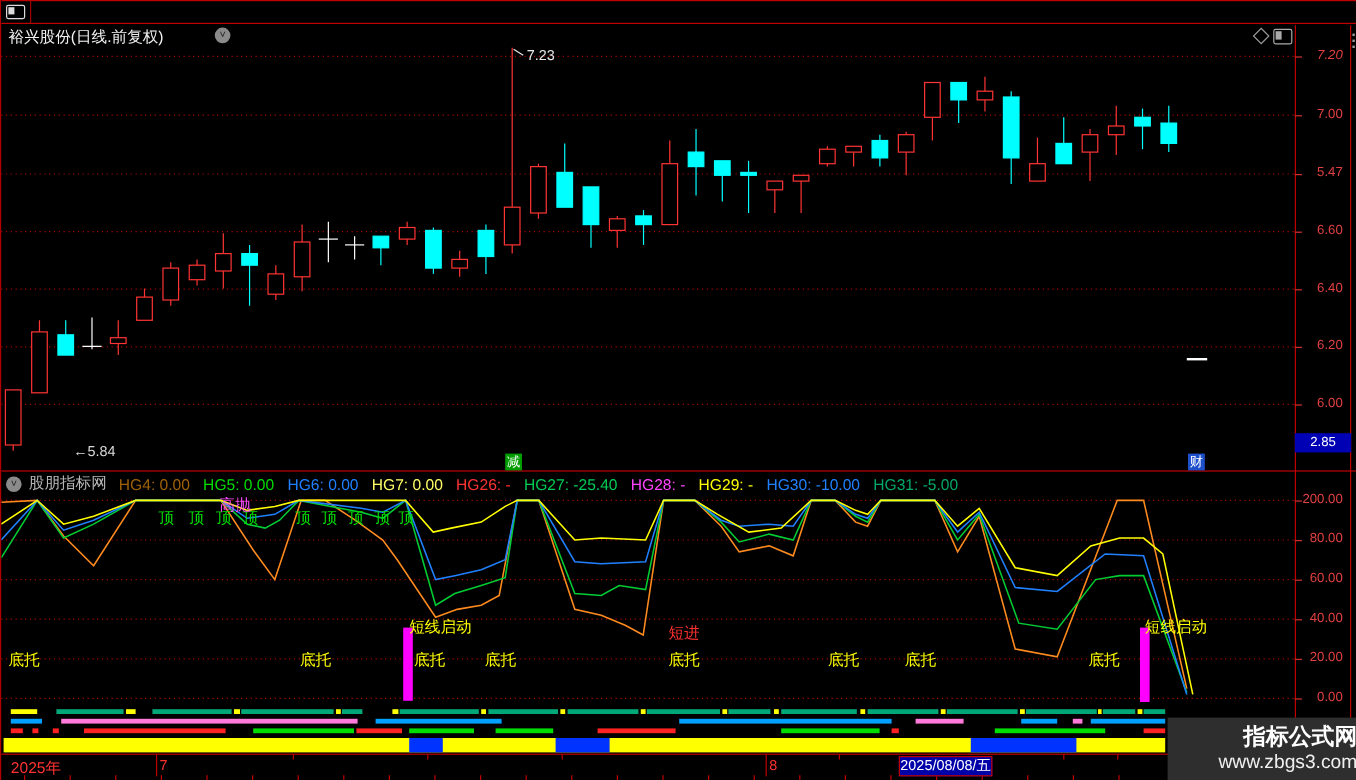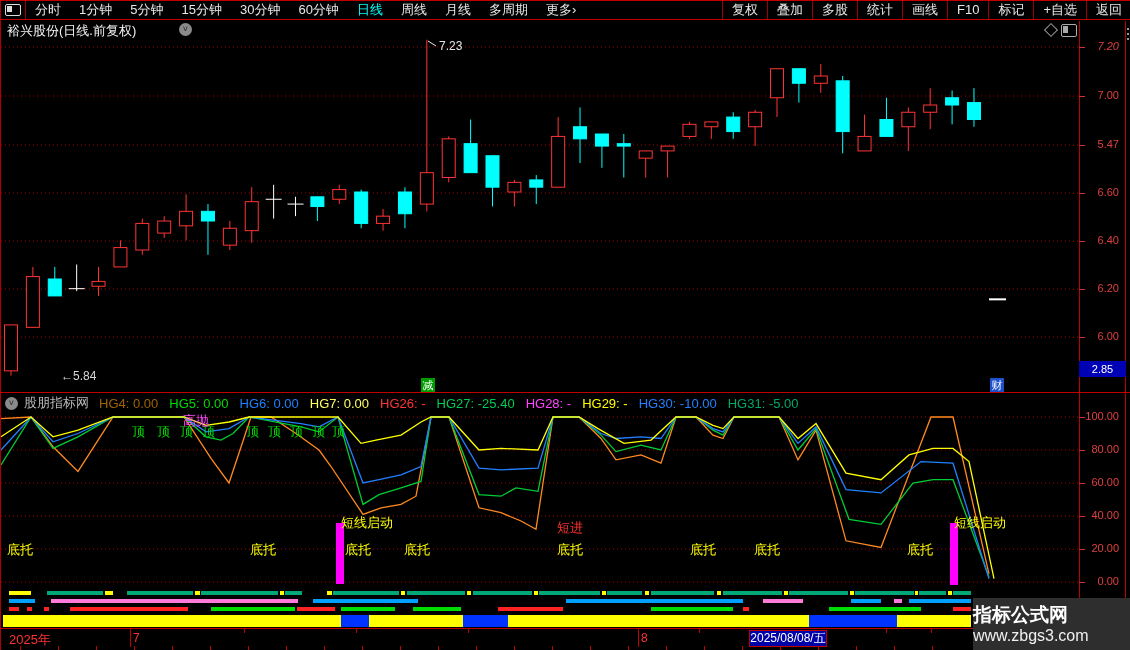--- a/index.html
+++ b/index.html
@@ -51,21 +51,21 @@
   
   #timeline{position:absolute;left:0;top:629px;width:1130px;height:21px;z-index:25;}
   #tl-year{position:absolute;left:8px;top:2px;color:#ff3232;font-size:13px;}
   .tl-month{position:absolute;top:2px;color:#ff3232;font-size:12px;}
   .tl-sep{position:absolute;top:0;width:1px;height:18px;background:#c00000;}
   #date-tag{position:absolute;top:1px;height:15px;background:#0000a8;border:1px solid #c00000;color:#fff;
             font-size:12px;line-height:15px;text-align:center;z-index:26;white-space:nowrap;}
   .tl-tick{position:absolute;width:1px;background:#c00000;}
   
   #watermark{position:absolute;left:972px;top:598px;width:158px;height:52px;background:#2e2e2e;z-index:50;
-             display:flex;flex-direction:column;align-items:flex-start;justify-content:center;}
+             display:flex;flex-direction:column;align-items:flex-end;justify-content:center;}
   #wm1{color:#fff;font-size:19px;font-weight:bold;line-height:23px;}
   #wm2{color:#f0f0f0;font-size:16px;line-height:20px;}
 </style>
 </head>
 <body>
 
 <div id="root">
 
   <svg id="chart-svg" width="1130" height="650">
       <g>
@@ -244,44 +244,20 @@
       </g>
       <g>
         <rect x="335" y="523" width="8" height="61" fill="#ff00ff"></rect>
         <rect x="949" y="523" width="8" height="62" fill="#ff00ff"></rect>
       </g>
     </svg>
 
   <div id="toolbar">
     <span id="win-icon"></span>
     <span class="tb-sep"></span>
-    <div id="toolbar-left">
-        <span class="tb-item">分时</span>
-        <span class="tb-item">1分钟</span>
-        <span class="tb-item">5分钟</span>
-        <span class="tb-item">15分钟</span>
-        <span class="tb-item">30分钟</span>
-        <span class="tb-item">60分钟</span>
-        <span class="tb-item active">日线</span>
-        <span class="tb-item">周线</span>
-        <span class="tb-item">月线</span>
-        <span class="tb-item">多周期</span>
-        <span class="tb-item">更多›</span>
-      </div>
-    <div id="toolbar-right">
-        <span class="tb-ritem">复权</span>
-        <span class="tb-ritem">叠加</span>
-        <span class="tb-ritem">多股</span>
-        <span class="tb-ritem">统计</span>
-        <span class="tb-ritem">画线</span>
-        <span class="tb-ritem">F10</span>
-        <span class="tb-ritem">标记</span>
-        <span class="tb-ritem">+自选</span>
-        <span class="tb-ritem">返回</span>
-      </div>
   </div>
 
   <div id="titlebar">
     <span id="page-title">裕兴股份(日线.前复权)</span>
     <span id="title-chevron">˅</span>
     <span id="diamond-icon"></span>
     <span id="panel-icon"></span>
   </div>
 
   <div class="vline" style="left:1078px;top:21px;height:629px;"></div>
@@ -330,21 +306,21 @@
         <span class="hg-item" style="color: rgb(255, 51, 51);">HG26: -</span>
         <span class="hg-item" style="color: rgb(0, 204, 85);">HG27: -25.40</span>
         <span class="hg-item" style="color: rgb(255, 68, 255);">HG28: -</span>
         <span class="hg-item" style="color: rgb(255, 255, 0);">HG29: -</span>
         <span class="hg-item" style="color: rgb(32, 128, 255);">HG30: -10.00</span>
         <span class="hg-item" style="color: rgb(0, 168, 104);">HG31: -5.00</span>
       </span>
   </div>
 
   <div id="ind-axis">
-      <div class="axis-label" style="top:410px;">100.00</div>
+      <div class="axis-label" style="top:410px;">200.00</div>
       <div class="tick" style="top:417px;"></div>
       <div class="axis-label" style="top:443px;">80.00</div>
       <div class="tick" style="top:450px;"></div>
       <div class="axis-label" style="top:476px;">60.00</div>
       <div class="tick" style="top:483px;"></div>
       <div class="axis-label" style="top:509px;">40.00</div>
       <div class="tick" style="top:516px;"></div>
       <div class="axis-label" style="top:542px;">20.00</div>
       <div class="tick" style="top:549px;"></div>
       <div class="axis-label" style="top:575px;">0.00</div>

